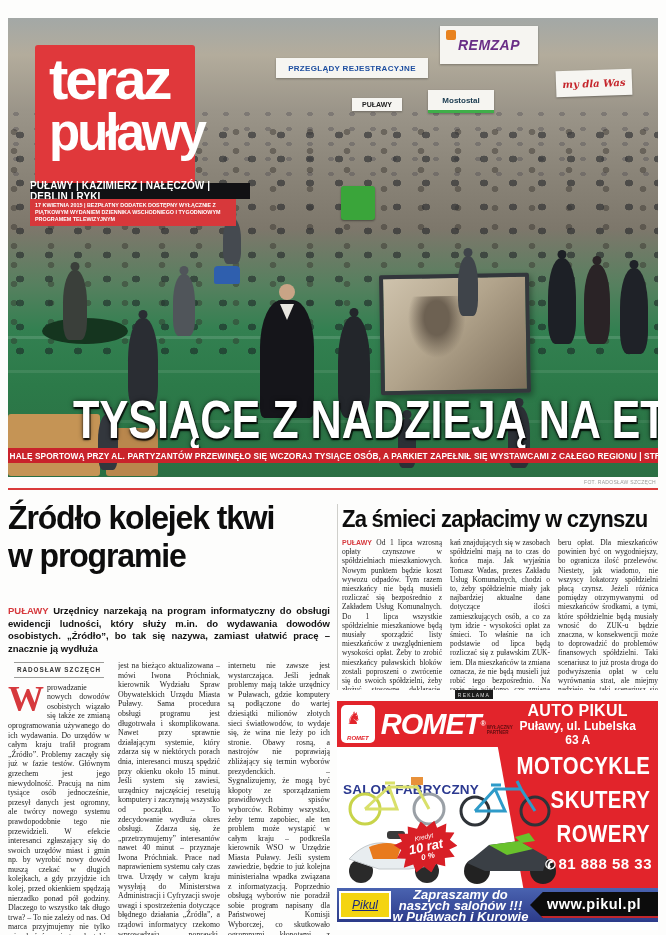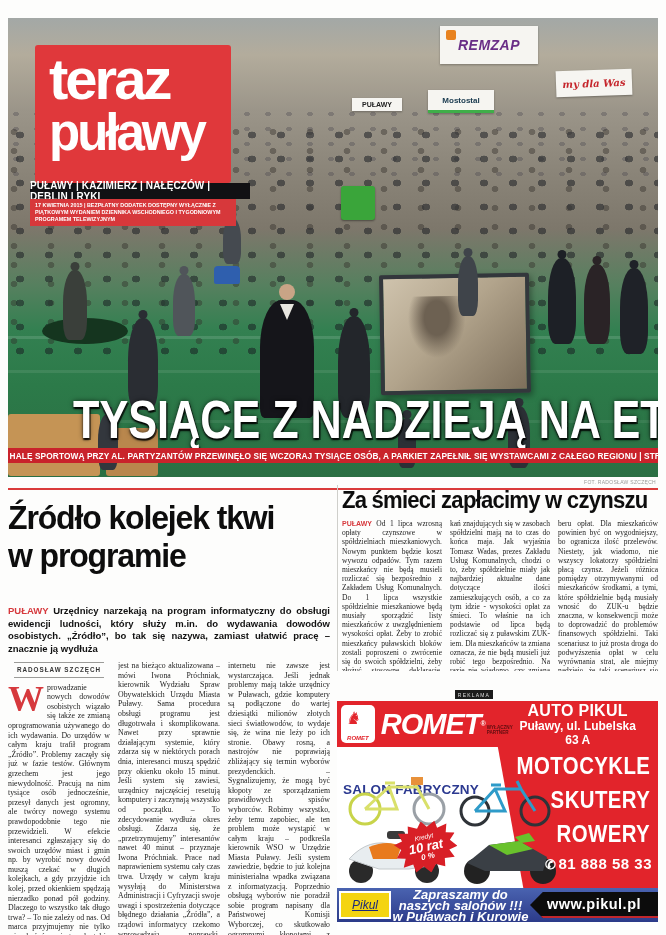--- a/index.html
+++ b/index.html
@@ -31,36 +31,36 @@
   .table-dark{position:absolute;left:34px;top:300px;width:86px;height:26px;background:#15351f;border-radius:50%;}
   .table-wood{position:absolute;background:#c59455;border-radius:3px;}
   .blue-chair{position:absolute;left:206px;top:248px;width:26px;height:18px;background:#2f5fae;border-radius:4px 4px 2px 2px;}
   .p{position:absolute;border-radius:46% 46% 26% 26%;}
   .p::before{content:"";position:absolute;top:-8px;left:50%;transform:translateX(-50%);width:9px;height:9px;border-radius:50%;background:inherit;}
   .man-suit{position:absolute;left:252px;top:282px;width:54px;height:118px;background:#15151a;border-radius:40% 40% 8% 8%;}
   .man-suit::before{content:"";position:absolute;top:-16px;left:50%;transform:translateX(-50%);width:16px;height:16px;border-radius:50%;background:#c9a486;}
   .man-suit::after{content:"";position:absolute;top:4px;left:50%;transform:translateX(-50%);width:0;height:0;border-left:7px solid transparent;border-right:7px solid transparent;border-top:16px solid #e8e6e0;}
 
   
-  .masthead{position:absolute;left:27px;top:27px;width:196px;height:138px;background:#e0383b;border-radius:3px;color:#fff;padding:6px 0 0 14px;box-sizing:border-box;}
+  .masthead{position:absolute;left:27px;top:27px;width:160px;height:138px;background:#e0383b;border-radius:3px;color:#fff;padding:6px 0 0 14px;box-sizing:border-box;}
   .mh1{font-size:58px;font-weight:bold;letter-spacing:-3px;line-height:56px;}
   .mh2{font-size:51px;font-weight:bold;letter-spacing:-3px;line-height:52px;}
   .regions-bar{position:absolute;left:22px;top:165px;width:220px;height:16px;background:#111114;color:#fff;font-weight:bold;font-size:10px;display:flex;align-items:center;justify-content:center;letter-spacing:.1px;}
   .issue-bar{position:absolute;left:22px;top:181px;width:206px;height:27px;background:#d7383b;color:#fff;font-weight:bold;font-size:5.4px;line-height:7px;padding:3px 5px;box-sizing:border-box;text-transform:uppercase;}
 
   
   .hero-headline{position:absolute;left:0;top:372px;width:100%;text-align:center;color:#fff;font-weight:bold;font-size:54px;line-height:58px;letter-spacing:0;transform:scaleX(.8);transform-origin:50% 50%;white-space:nowrap;
     text-shadow:0 2px 2px rgba(0,0,0,.85),0 0 6px rgba(0,0,0,.6),2px 2px 0 rgba(0,0,0,.55);}
   .strap{position:absolute;left:0;top:430px;width:100%;height:15px;background:#c9232b;color:#fff;font-weight:bold;font-size:8.3px;display:flex;align-items:center;justify-content:center;letter-spacing:.1px;white-space:nowrap;}
   .photo-credit{position:absolute;right:10px;top:479px;font-size:5px;color:#9a9a98;letter-spacing:.3px;}
   .red-rule{position:absolute;left:8px;top:488px;width:650px;height:2px;background:#da3b3b;}
 
   
   .art-left{position:absolute;left:8px;top:496px;width:322px;}
-  .art-right{position:absolute;left:337px;top:485px;width:321px;border-left:1px solid #cfcfcb;padding-left:4px;box-sizing:border-box;}
+  .art-right{position:absolute;left:337px;top:504px;width:321px;border-left:1px solid #cfcfcb;padding-left:4px;box-sizing:border-box;}
   h1.left-head{margin:2px 0 8px 0;font-size:34px;line-height:38px;font-weight:bold;color:#0d0d0d;letter-spacing:-1.2px;transform:scaleX(.94);transform-origin:0 0;white-space:nowrap;}
   h1.right-head{margin:2px 0 6px 0;font-size:23px;line-height:26px;font-weight:bold;color:#0d0d0d;letter-spacing:-.8px;transform:scaleX(.96);transform-origin:0 0;white-space:nowrap;}
   .lead{font-size:9.5px;line-height:12.5px;font-weight:bold;color:#111;text-align:justify;margin-bottom:6px;margin-top:31px;}
   .loc{color:#d6393d;font-weight:bold;}
   .cols{display:flex;gap:8px;}
   .col{width:102px;font-family:"Liberation Serif","DejaVu Serif",serif;font-size:7.8px;line-height:9.6px;text-align:justify;color:#1c1c1c;overflow:hidden;}
   .cols-left .col{height:292px;}
   .cols-right .col{height:152px;font-size:7.5px;line-height:9.2px;}
   .byline-box{border-top:1px solid #9b9b98;border-bottom:1px solid #9b9b98;text-align:center;font-family:"Liberation Sans",sans-serif;font-size:6.3px;font-weight:bold;letter-spacing:1px;color:#333;padding:2px 0;margin:1px 6px 5px 6px;}
   .dropcap{float:left;font-family:"Liberation Serif",serif;font-size:36px;line-height:28px;color:#d6393d;font-weight:bold;padding:2px 3px 0 0;}
@@ -103,20 +103,23 @@
 
 <div class="page">
 
   <div class="photo">
     <div class="streak" style="top:318px;opacity:.5"></div>
     <div class="streak" style="top:352px;opacity:.35"></div>
     <div class="streak" style="top:402px;opacity:.3"></div>
     <div class="crowd2"></div>
     <div class="crowd"></div>
 
+    <div class="banner bn-przeglady">
+        <span>PRZEGLĄDY REJESTRACYJNE</span>
+      </div>
     <div class="banner bn-remzap">
         <span class="pmark"></span>
         <span>REMZAP</span>
       </div>
     <div class="banner bn-mostostal">
         <span>Mostostal</span>
       </div>
     <div class="banner bn-pulawy">
         <span>PUŁAWY</span>
       </div>

